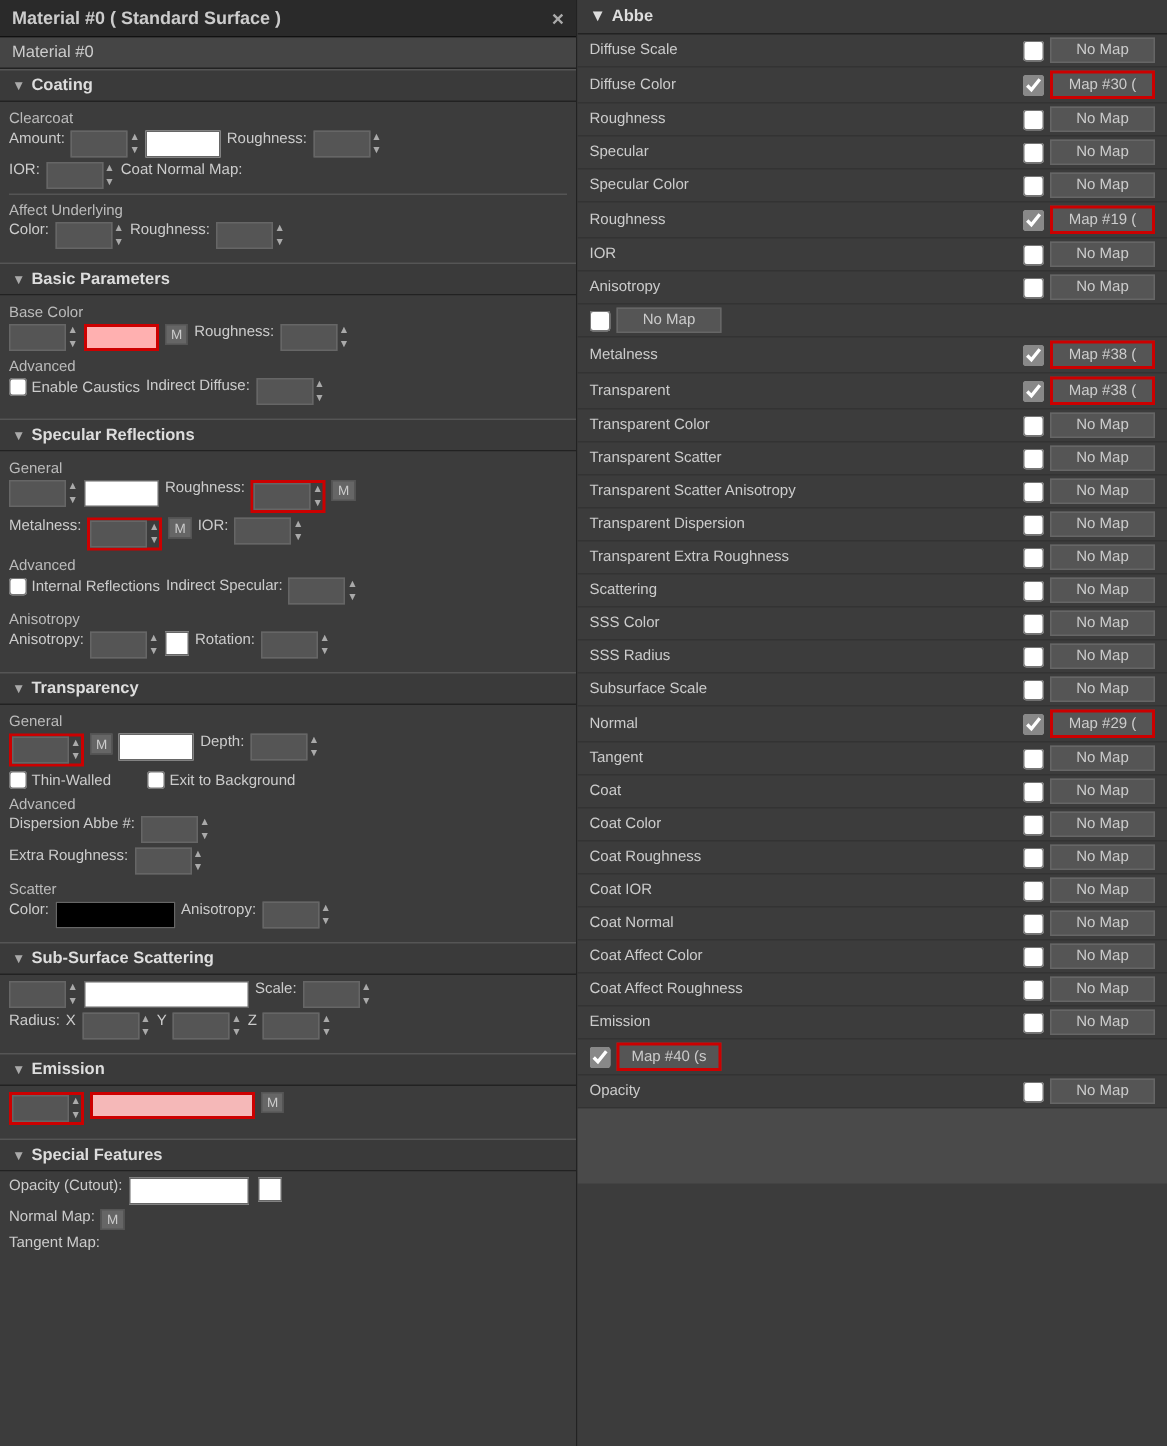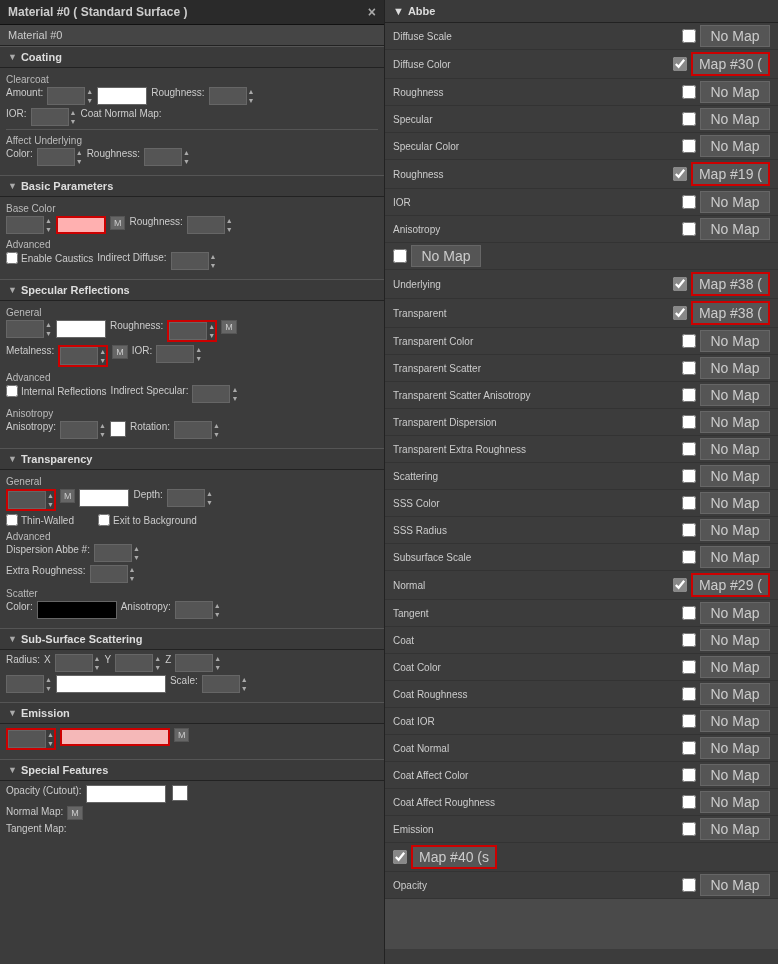--- a/index.html
+++ b/index.html
@@ -192,21 +192,21 @@
       width: 14px;
       height: 14px;
       accent-color: #888;
       margin-right: 4px;
     }
 
     .map-btn {
       background: #555;
       border: 1px solid #666;
       color: #ccc;
-      font-size: 14px;
+      font-size: 10px;
       padding: 2px 6px;
       cursor: pointer;
       white-space: nowrap;
       min-width: 70px;
       text-align: center;
     }
     .map-btn.highlighted {
       border: 2px solid #cc0000;
     }
 
@@ -487,56 +487,56 @@
       </div>
     </div>
   </div>
 
   <div class="section-header">
     <span class="arrow">▼</span>
     <span>Sub-Surface Scattering</span>
   </div>
   <div class="section-body">
     <div class="row">
+      <div class="spinner-wrap">
+        <input class="num-input small" type="text" style="">
+        <div class="spinner-arrows">
+            <span>▲</span>
+            <span>▼</span>
+          </div>
+      </div>
+      <div class="color-box white" style="width:110px;"></div>
+      <span class="label">Scale:</span>
+      <div class="spinner-wrap">
+        <input class="num-input small" type="text" style="">
+        <div class="spinner-arrows">
+            <span>▲</span>
+            <span>▼</span>
+          </div>
+      </div>
+    </div>
+    <div class="row">
       <span class="label">Radius:</span>
       <span class="label">X</span>
       <div class="spinner-wrap">
         <input class="num-input small" type="text" style="">
         <div class="spinner-arrows">
             <span>▲</span>
             <span>▼</span>
           </div>
       </div>
       <span class="label">Y</span>
       <div class="spinner-wrap">
         <input class="num-input small" type="text" style="">
         <div class="spinner-arrows">
             <span>▲</span>
             <span>▼</span>
           </div>
       </div>
       <span class="label">Z</span>
-      <div class="spinner-wrap">
-        <input class="num-input small" type="text" style="">
-        <div class="spinner-arrows">
-            <span>▲</span>
-            <span>▼</span>
-          </div>
-      </div>
-    </div>
-    <div class="row">
-      <div class="spinner-wrap">
-        <input class="num-input small" type="text" style="">
-        <div class="spinner-arrows">
-            <span>▲</span>
-            <span>▼</span>
-          </div>
-      </div>
-      <div class="color-box white" style="width:110px;"></div>
-      <span class="label">Scale:</span>
       <div class="spinner-wrap">
         <input class="num-input small" type="text" style="">
         <div class="spinner-arrows">
             <span>▲</span>
             <span>▼</span>
           </div>
       </div>
     </div>
   </div>
 
@@ -625,21 +625,21 @@
       <div class="map-row">
         <span class="map-label">Anisotropy</span>
         <input type="checkbox" class="map-checkbox" style="">
         <button class="map-btn">No Map</button>
       </div>
       <div class="map-row">
         <input type="checkbox" class="map-checkbox" style="">
         <button class="map-btn">No Map</button>
       </div>
       <div class="map-row">
-        <span class="map-label">Underlying</span>
+        <span class="map-label">Metalness</span>
         <input type="checkbox" class="map-checkbox" checked="" style="">
         <button class="map-btn highlighted">Map #38 (</button>
       </div>
       <div class="map-row">
         <span class="map-label">Transparent</span>
         <input type="checkbox" class="map-checkbox" checked="" style="">
         <button class="map-btn highlighted">Map #38 (</button>
       </div>
       <div class="map-row">
         <span class="map-label">Transparent Color</span>

